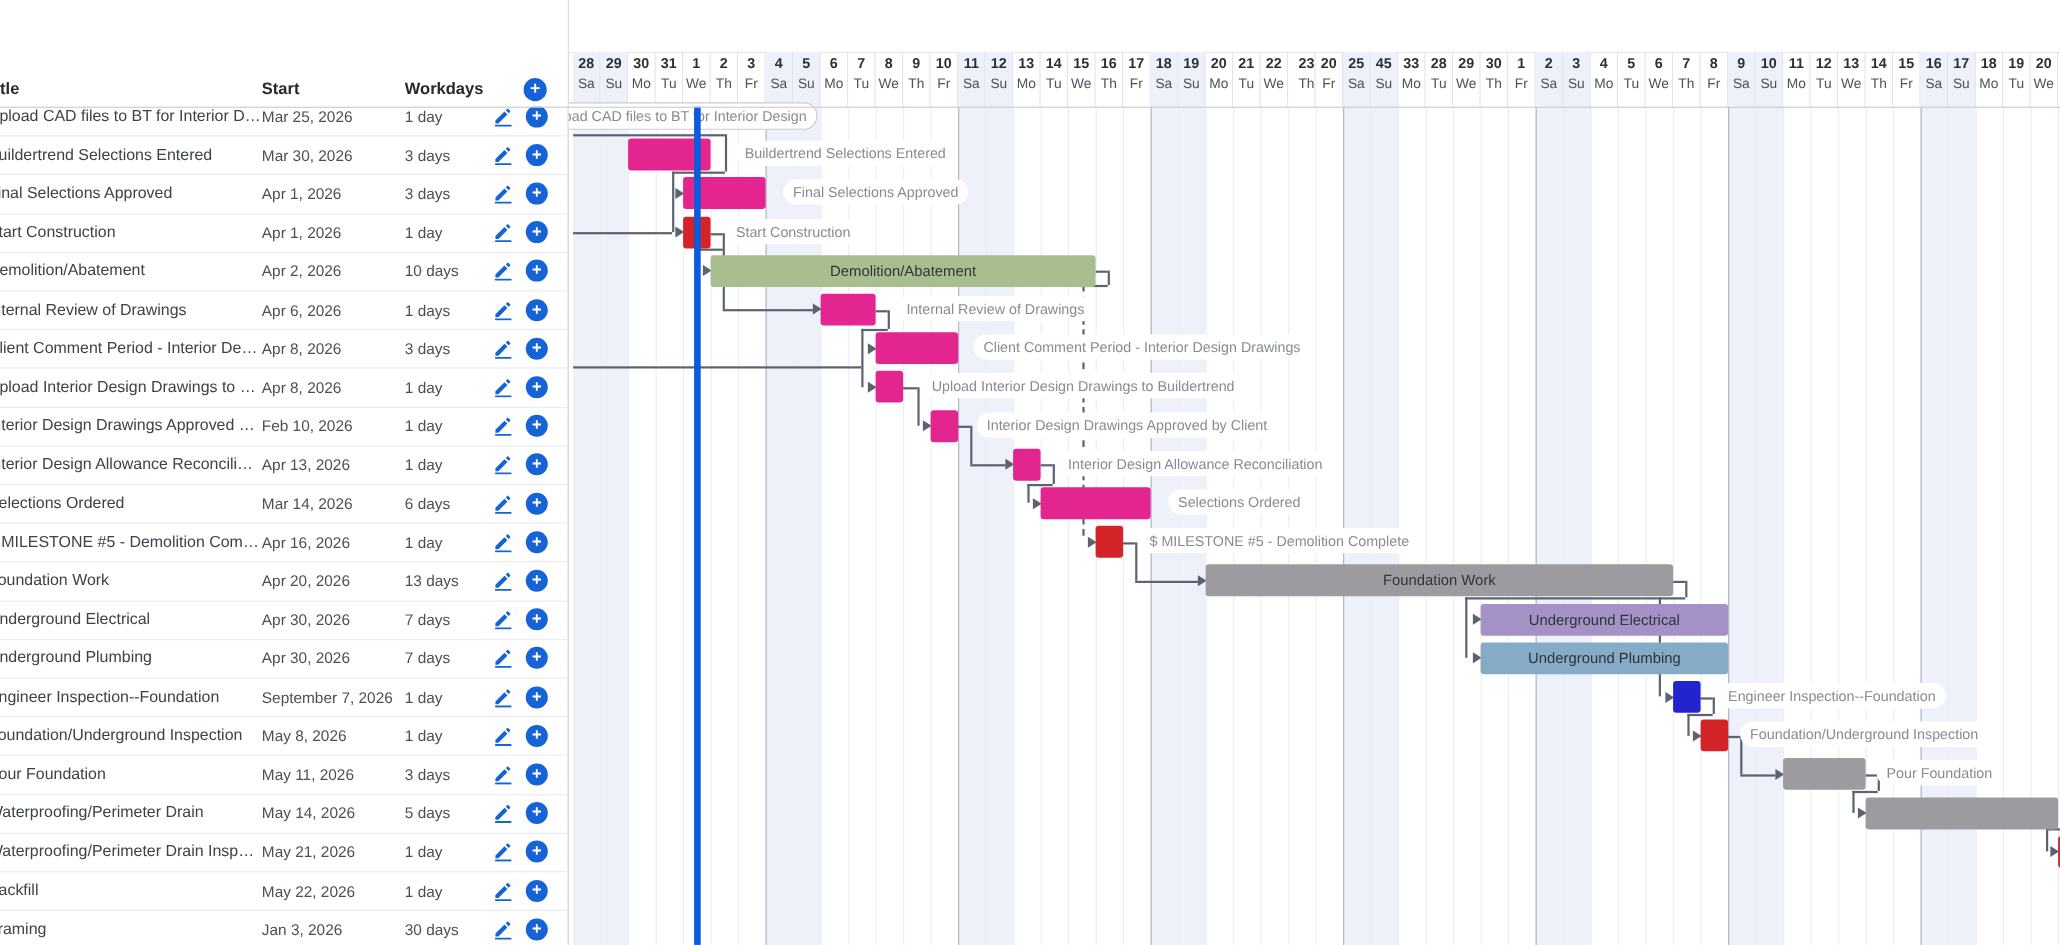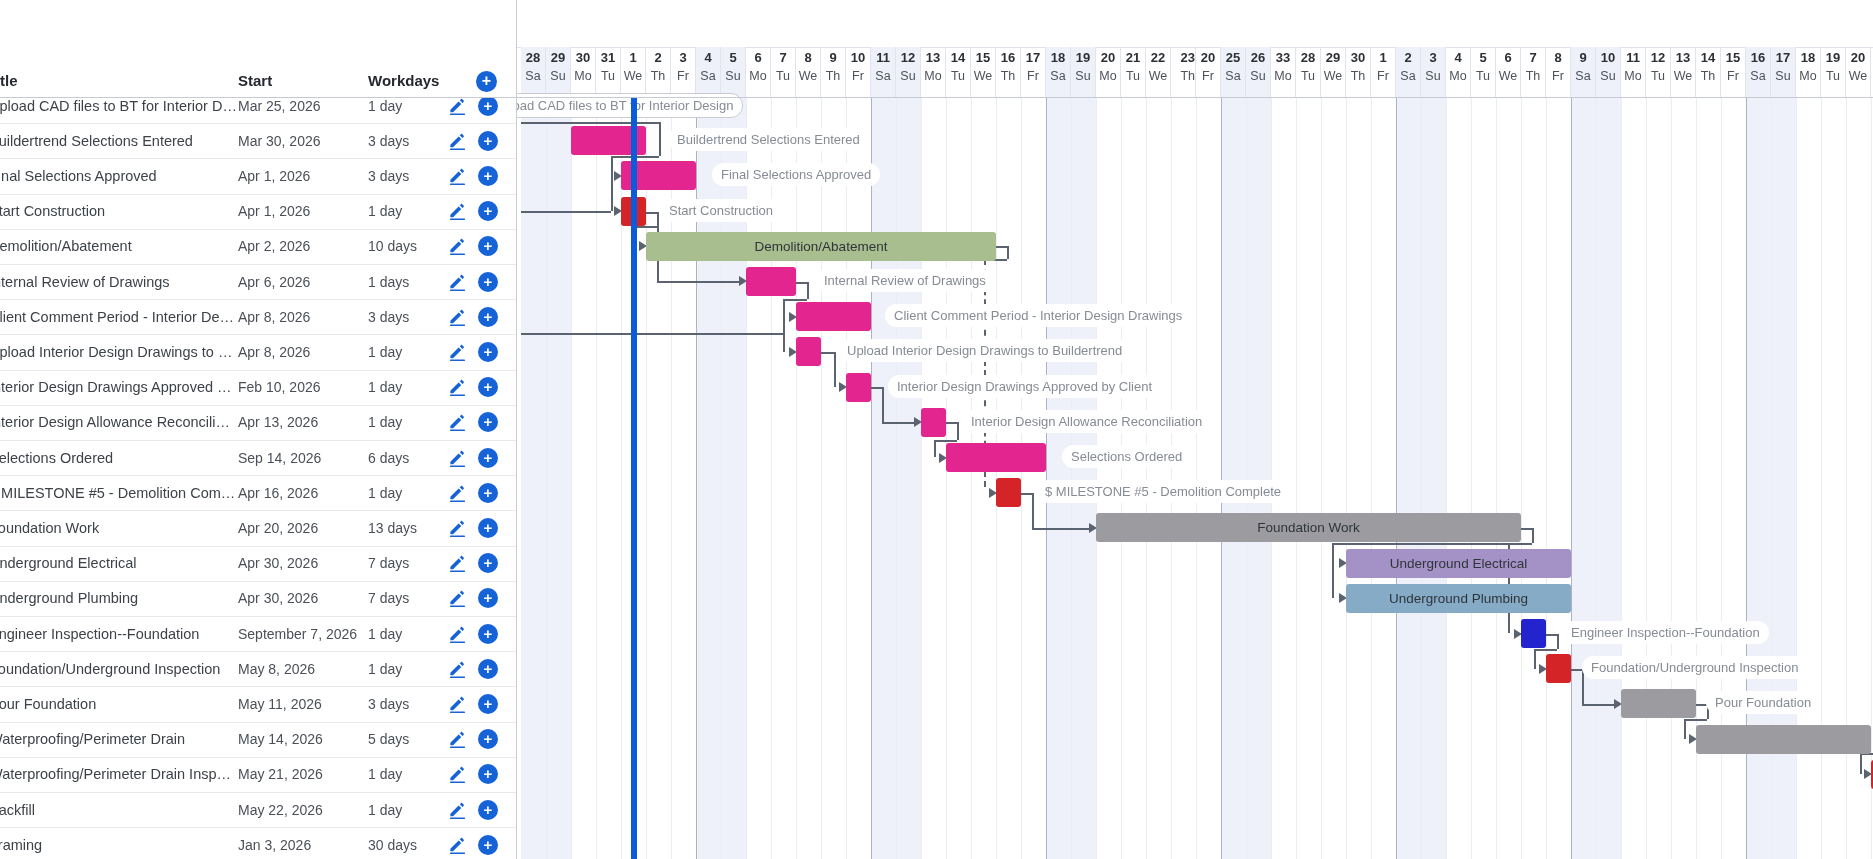--- a/index.html
+++ b/index.html
@@ -174,21 +174,21 @@
           <div class="task-days">1 day</div>
           <div class="task-edit"><svg viewBox="0 0 24 24" fill="#1563d6">
               <path d="M3 16.6V20h3.4L16.8 9.6 13.4 6.2 3 16.6zM19.9 6.5c.35-.35.35-.92 0-1.27l-2.1-2.1c-.35-.35-.92-.35-1.27 0l-1.65 1.65 3.37 3.37 1.65-1.65z"></path>
               <rect x="2.6" y="21.4" width="18.8" height="2.1" rx="0.5"></rect>
             </svg></div>
           <div class="task-add" style="background: rgb(21, 99, 214);">+</div>
         </div>
         <div class="row-sep" style="top: 439.9px;"></div>
         <div class="task-row" style="top: 439.5px;">
           <div class="task-title">Selections Ordered</div>
-          <div class="task-start">Sep 14, 2026</div>
+          <div class="task-start">Mar 14, 2026</div>
           <div class="task-days">6 days</div>
           <div class="task-edit"><svg viewBox="0 0 24 24" fill="#1563d6">
               <path d="M3 16.6V20h3.4L16.8 9.6 13.4 6.2 3 16.6zM19.9 6.5c.35-.35.35-.92 0-1.27l-2.1-2.1c-.35-.35-.92-.35-1.27 0l-1.65 1.65 3.37 3.37 1.65-1.65z"></path>
               <rect x="2.6" y="21.4" width="18.8" height="2.1" rx="0.5"></rect>
             </svg></div>
           <div class="task-add" style="background: rgb(21, 99, 214);">+</div>
         </div>
         <div class="row-sep" style="top: 475.1px;"></div>
         <div class="task-row" style="top: 474.7px;">
           <div class="task-title">$ MILESTONE #5 - Demolition Complete</div>
@@ -506,21 +506,21 @@
         </div>
         <div class="day-cell" style="left: 679px;">
           <div class="day-num">20</div>
           <div class="day-dow">Fr</div>
         </div>
         <div class="day-cell weekend" style="left: 704px;">
           <div class="day-num">25</div>
           <div class="day-dow">Sa</div>
         </div>
         <div class="day-cell weekend" style="left: 729px;">
-          <div class="day-num">26</div>
+          <div class="day-num">45</div>
           <div class="day-dow">Su</div>
         </div>
         <div class="day-cell" style="left: 754px;">
           <div class="day-num">33</div>
           <div class="day-dow">Mo</div>
         </div>
         <div class="day-cell" style="left: 779px;">
           <div class="day-num">28</div>
           <div class="day-dow">Tu</div>
         </div>

